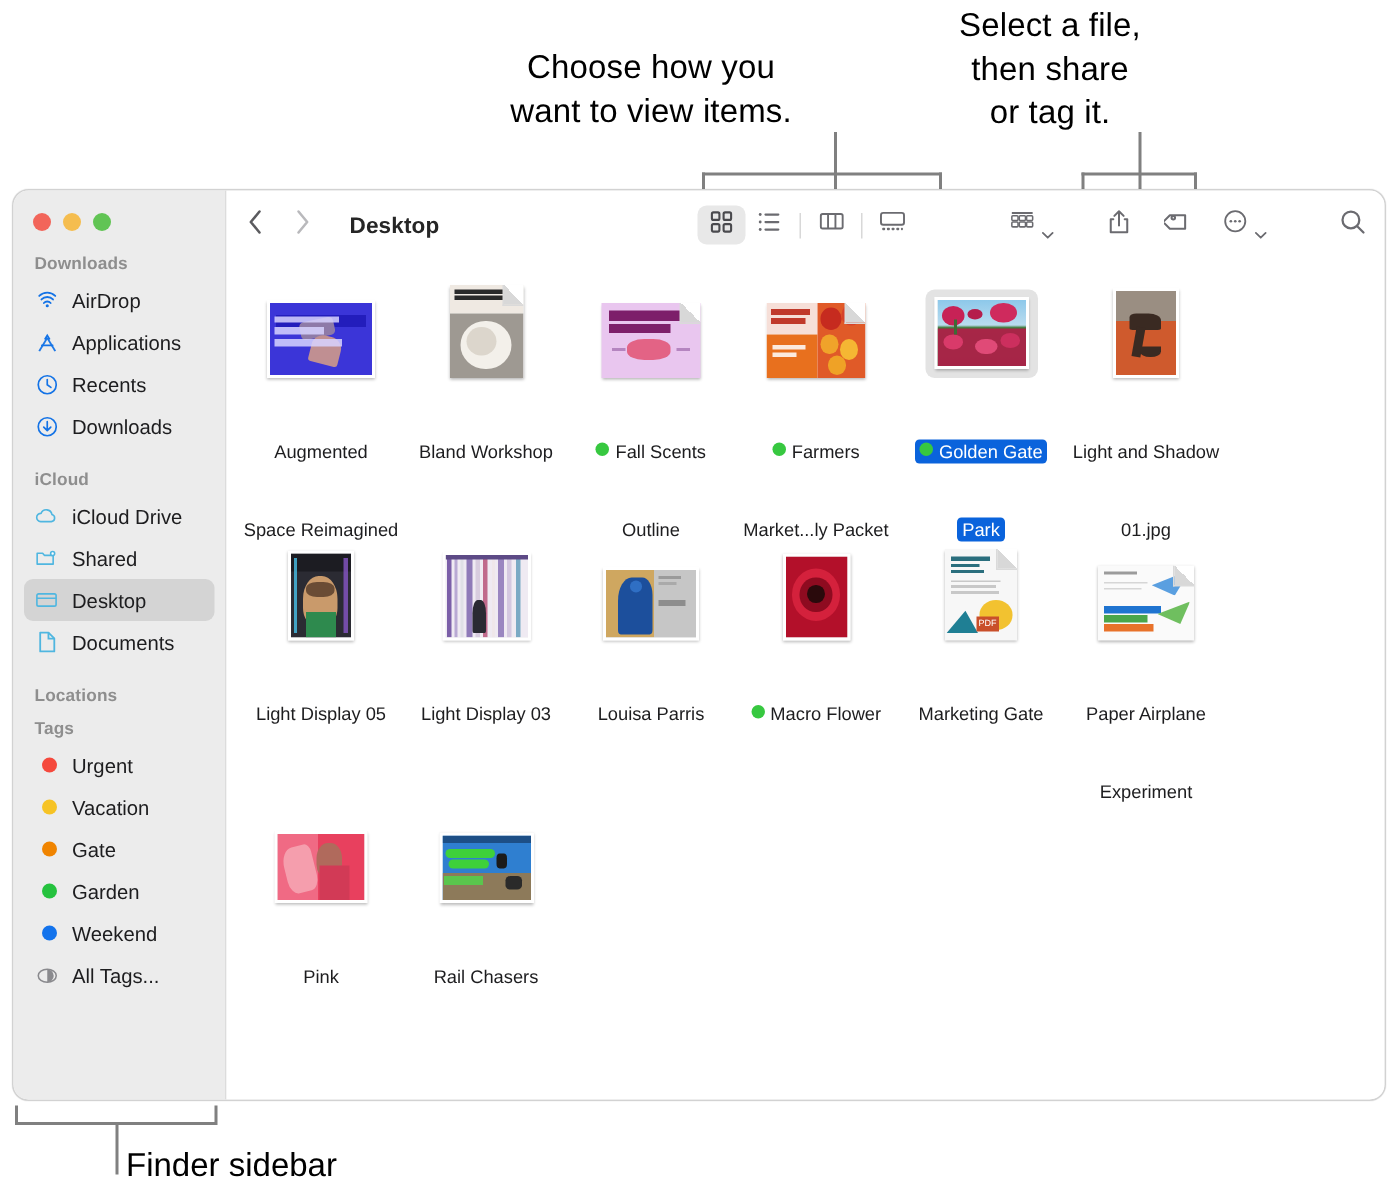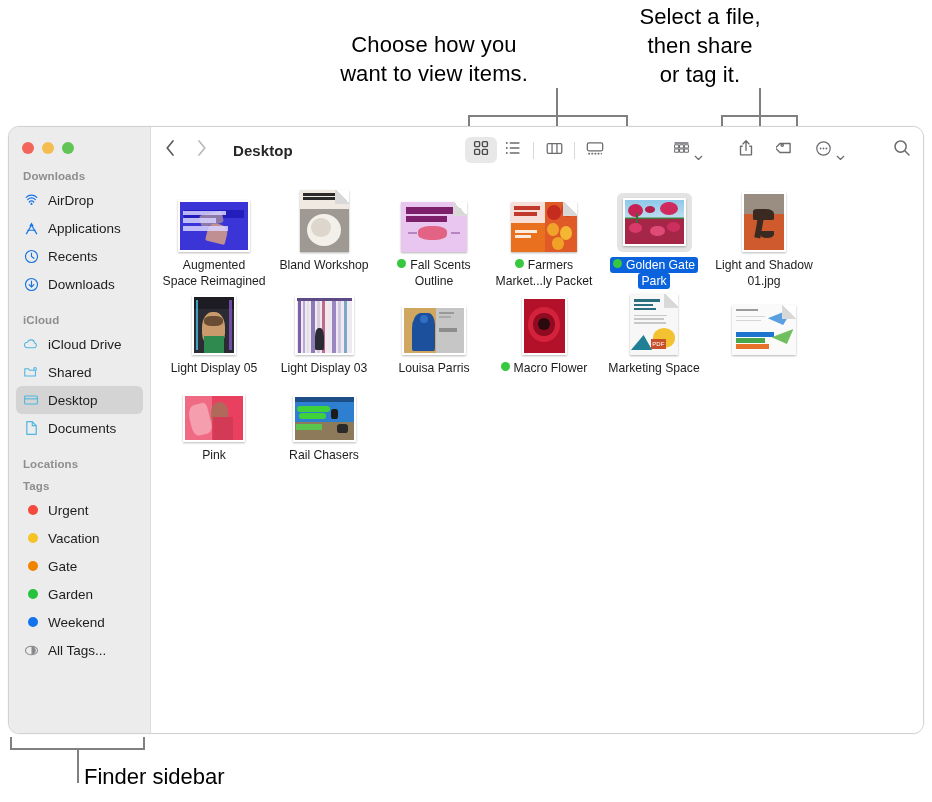--- a/index.html
+++ b/index.html
@@ -143,21 +143,21 @@
     position:absolute; right:0; top:0; width:14px; height:14px;
     background: linear-gradient(225deg,#ffffff 50%, #d8d8d8 50%);
     border-left:1px solid #dadada; border-bottom:1px solid #dadada;
   }
   .label-wrap {
     margin-top: 5px; width: 112px; text-align:center;
     font-size: 12.2px; line-height: 16px; color:#1d1d1f;
   }
   .label-line { display:block; }
   .label-line .txt {
-    display:inline-block; padding: 0 3px; border-radius: 3px;
+    display:inline-block; padding: 0 3px; border-radius: 3px; margin-top: 36px;
   }
   .cell.selected .label-line .txt { background:#0a63dc; color:#fff; }
   .cell.selected .thumb-sel {
     background:#e3e3e3; border-radius:6px; padding:5px 6px 6px 6px;
   }
   .badge {
     display:inline-block; width:9px; height:9px; border-radius:50%;
     vertical-align: 1px; margin-right:4px;
   }
   .cell.selected .badge { box-shadow: 0 0 0 0 transparent; }
@@ -686,38 +686,42 @@
               <div style="position:absolute;left:8%;top:34%;width:70%;height:2.5%;background:#c8c8c8;"></div>
               <div style="position:absolute;left:8%;top:40%;width:62%;height:2.5%;background:#c8c8c8;"></div>
               <div style="position:absolute;left:8%;top:46%;width:66%;height:2.5%;background:#c8c8c8;"></div>
               <div style="position:absolute;left:48%;top:56%;width:46%;height:32%;background:#f2c230;border-radius:50%;"></div>
               <div style="position:absolute;left:2%;top:62%;width:44%;height:30%;background:#1f7f94;clip-path:polygon(0 100%,60% 18%,100% 100%);"></div>
               <div style="position:absolute;left:44%;top:74%;width:30%;height:16%;background:#c94f2a;display:flex;align-items:center;justify-content:center;color:#fff;font-size:6px;font-family:'Liberation Sans',sans-serif;">PDF</div>
               <div class="dogear"></div>
             </div>
           </div>
           <div class="label-wrap">
-            <span class="label-line"><span class="txt">Marketing Space</span></span>
+            <span class="label-line"><span class="txt">Marketing Gate</span></span>
           </div>
         </div>
 
         <div class="cell">
           <div class="thumb-wrap">
             <div class="docpage" style="width:64px;height:50px;background:#fafafa;">
               <div style="position:absolute;left:6%;top:8%;width:34%;height:4%;background:#9b9b9b;"></div>
               <div style="position:absolute;left:6%;top:22%;width:46%;height:2.5%;background:#d6d6d6;"></div>
               <div style="position:absolute;left:6%;top:30%;width:40%;height:2.5%;background:#d6d6d6;"></div>
               <div style="position:absolute;left:6%;top:54%;width:60%;height:9%;background:#1f74d0;"></div>
               <div style="position:absolute;left:6%;top:66%;width:46%;height:9%;background:#4aa64a;"></div>
               <div style="position:absolute;left:6%;top:78%;width:52%;height:9%;background:#e8722a;"></div>
               <div style="position:absolute;left:56%;top:6%;width:40%;height:34%;background:#5a9fe0;clip-path:polygon(0 60%,100% 0,60% 100%);"></div>
               <div style="position:absolute;left:62%;top:48%;width:34%;height:30%;background:#6fbf5f;clip-path:polygon(0 55%,100% 0,70% 100%);"></div>
               <div class="dogear"></div>
             </div>
           </div>
+          <div class="label-wrap">
+            <span class="label-line"><span class="txt">Paper Airplane</span></span>
+            <span class="label-line"><span class="txt">Experiment</span></span>
+          </div>
         </div>
 
         <div class="cell">
           <div class="thumb-wrap">
             <div class="thumb" style="width:62px;height:48px;">
               <div style="width:100%;height:100%;position:relative;background:#e8405e;overflow:hidden;">
                 <div style="position:absolute;left:0;top:0;width:46%;height:100%;background:#f06a84;"></div>
                 <div style="position:absolute;left:8%;top:18%;width:34%;height:70%;background:#f59ead;border-radius:40% 20% 30% 30%;transform:rotate(-14deg);"></div>
                 <div style="position:absolute;left:44%;top:14%;width:30%;height:52%;background:#b06a5c;border-radius:44% 44% 38% 38%;"></div>
                 <div style="position:absolute;left:48%;top:48%;width:34%;height:52%;background:#d23a56;"></div>

